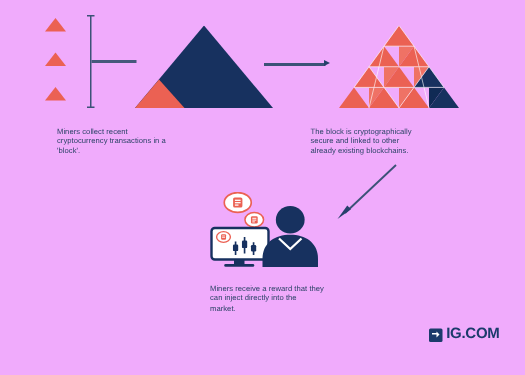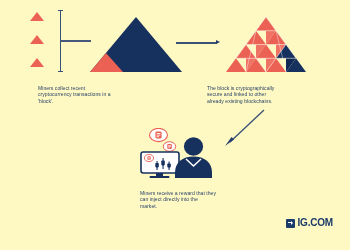--- a/index.html
+++ b/index.html
@@ -4,21 +4,21 @@
 <style>
   html, body {
     margin: 0;
     padding: 0;
     background: #ffffff;
   }
   #canvas {
     position: relative;
     width: 350px;
     height: 250px;
-    background: #fef9c3;
+    background: #f0abfc;
     overflow: hidden;
     font-family: "Liberation Sans", sans-serif;
   }
 
   
   .abs { position: absolute; }
 
   
   .caption {
     position: absolute;

